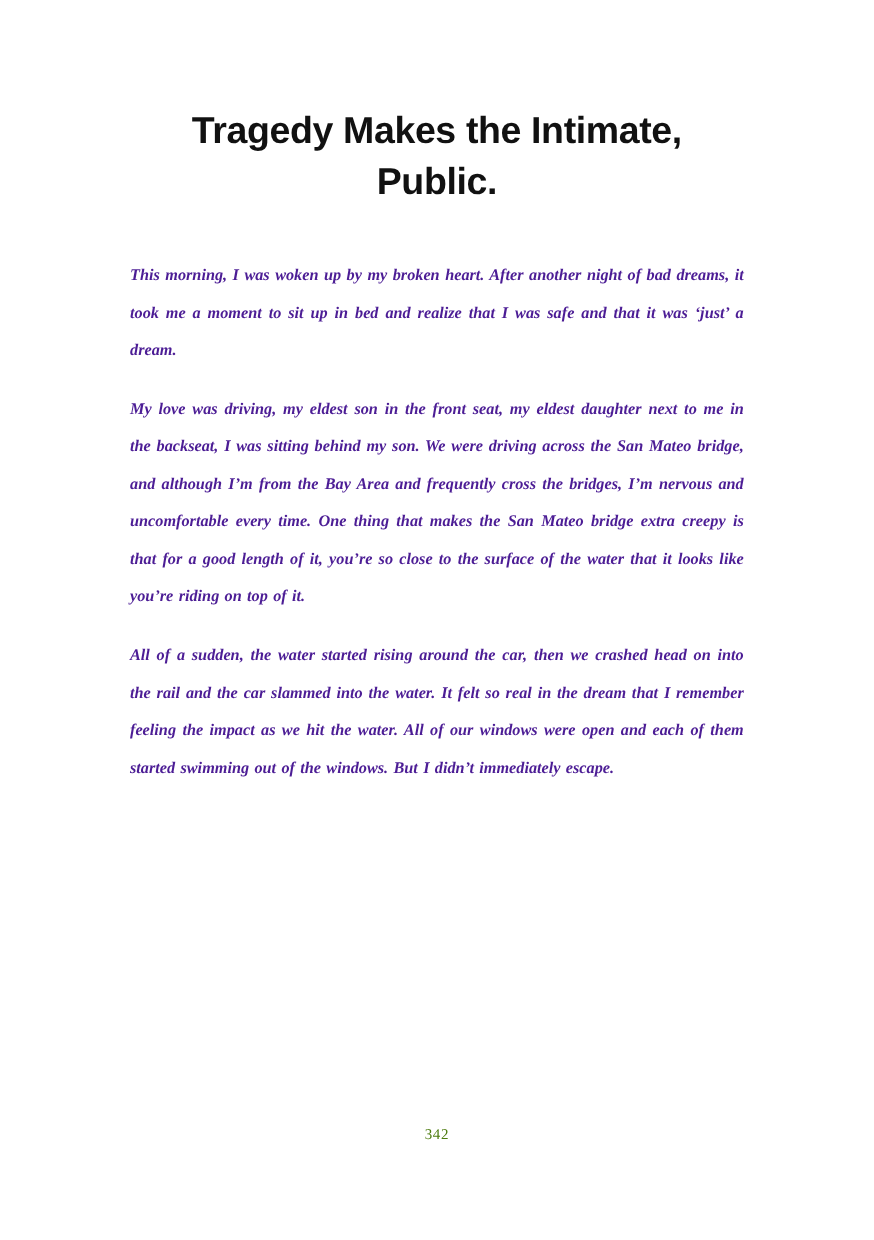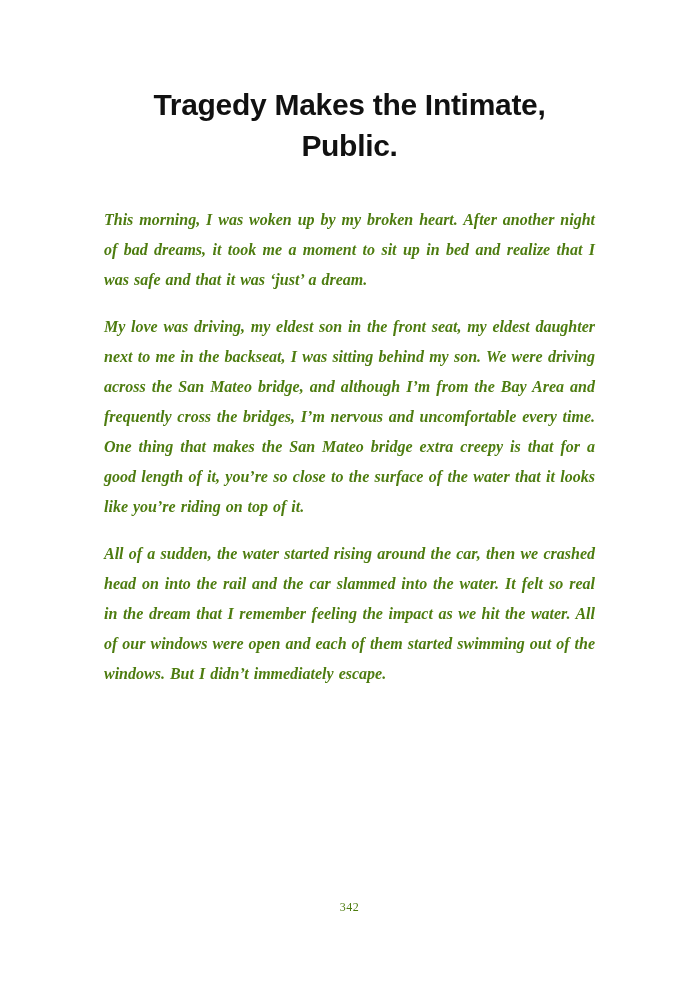--- a/index.html
+++ b/index.html
@@ -30,24 +30,24 @@
     text-align: center;
     color: #111111;
     margin-top: 4px;
     margin-bottom: 38px;
   }
 
   .body-text p {
     font-family: "Liberation Serif", serif;
     font-style: italic;
     font-weight: 600;
-    font-size: 16px;
+    font-size: 13px;
     line-height: 30px;
     text-align: justify;
-    color: #4d7c0f;
+    color: #4c1d95;
     margin-bottom: 17px;
     word-spacing: 1px;
   }
 
   .page-number {
     position: absolute;
     bottom: 34px;
     left: 0;
     width: 100%;
     text-align: center;

